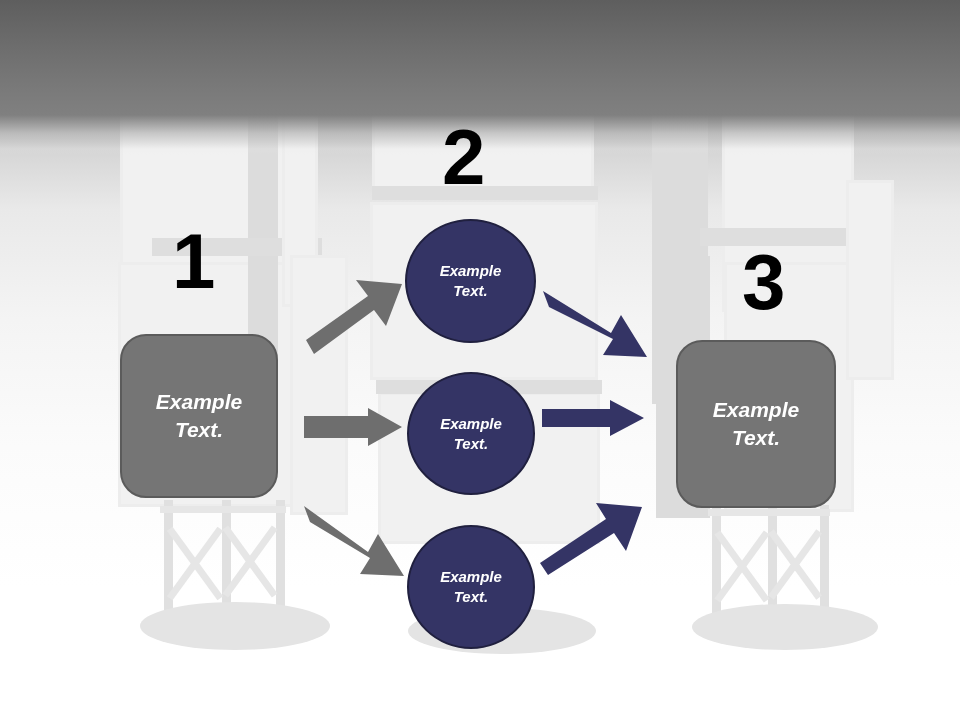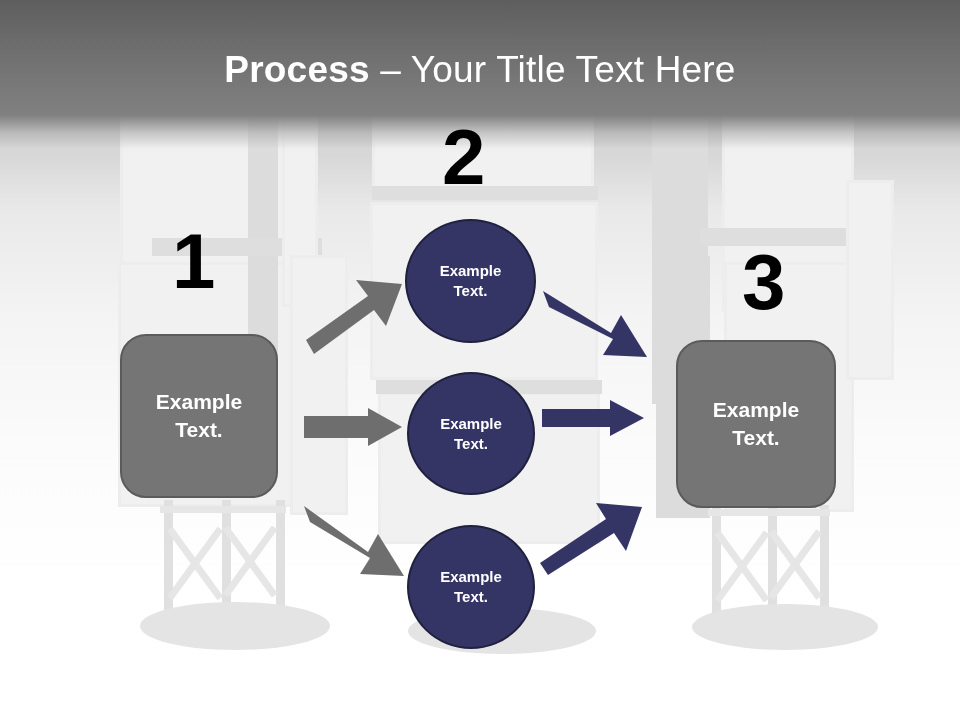--- a/index.html
+++ b/index.html
@@ -116,20 +116,21 @@
     border-radius: 26px;
     box-sizing: border-box;
     display: flex;
     align-items: center;
     justify-content: center;
     z-index: 7;
   }
   .rbox .txt,
   .circle .txt {
     color: #ffffff;
+    font-style: italic;
     font-weight: bold;
     text-align: center;
     line-height: 1.32;
   }
   .rbox .txt { font-size: 21px; }
   #box-left  { left: 120px; top: 334px; width: 158px; height: 164px; }
   #box-right { left: 676px; top: 340px; width: 160px; height: 168px; }
 
   .circle {
     position: absolute;
@@ -208,23 +209,20 @@
       <div class="xbar" style="left:54px; top:56px; width:82px; transform:rotate(54deg);"></div>
       <div class="xbar" style="left:54px; top:56px; width:82px; transform:rotate(-54deg);"></div>
       <div class="xbar" style="left:8px; top:4px; width:122px;"></div>
       <div class="xbar" style="left:8px; top:110px; width:120px;"></div>
     </div>
     <div class="ellipse" style="left:692px; top:604px; width:186px; height:46px;"></div>
   </div>
 
   <div class="header"></div>
   <div class="header-fade"></div>
-  <div class="title">
-    <span class="strong">Process</span><span class="rest"> – Your Title Text Here</span>
-  </div>
 
   <div class="step-num" id="num1">1</div>
   <div class="step-num" id="num2">2</div>
   <div class="step-num" id="num3">3</div>
 
   <div class="rbox" id="box-left">
     <div class="txt">
       <span>Example</span><br>
       <span>Text.</span>
     </div>

